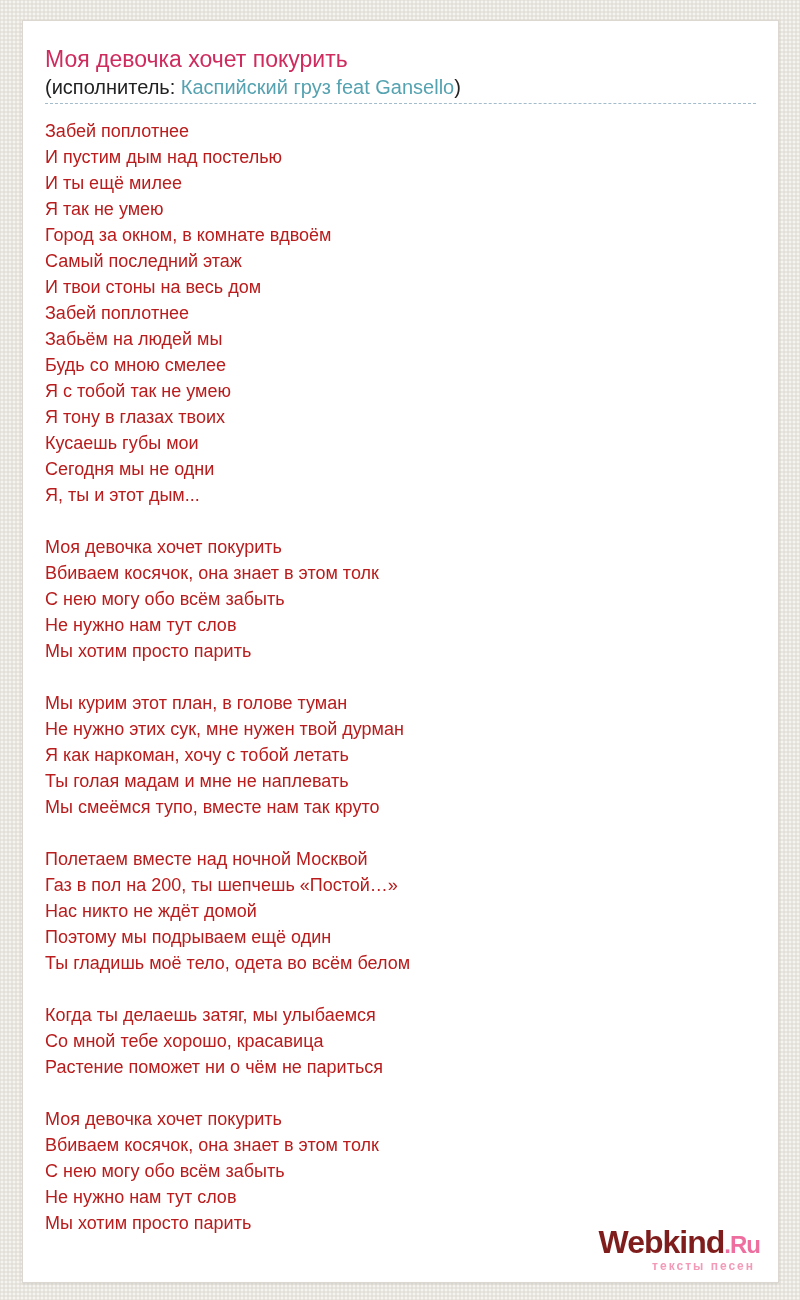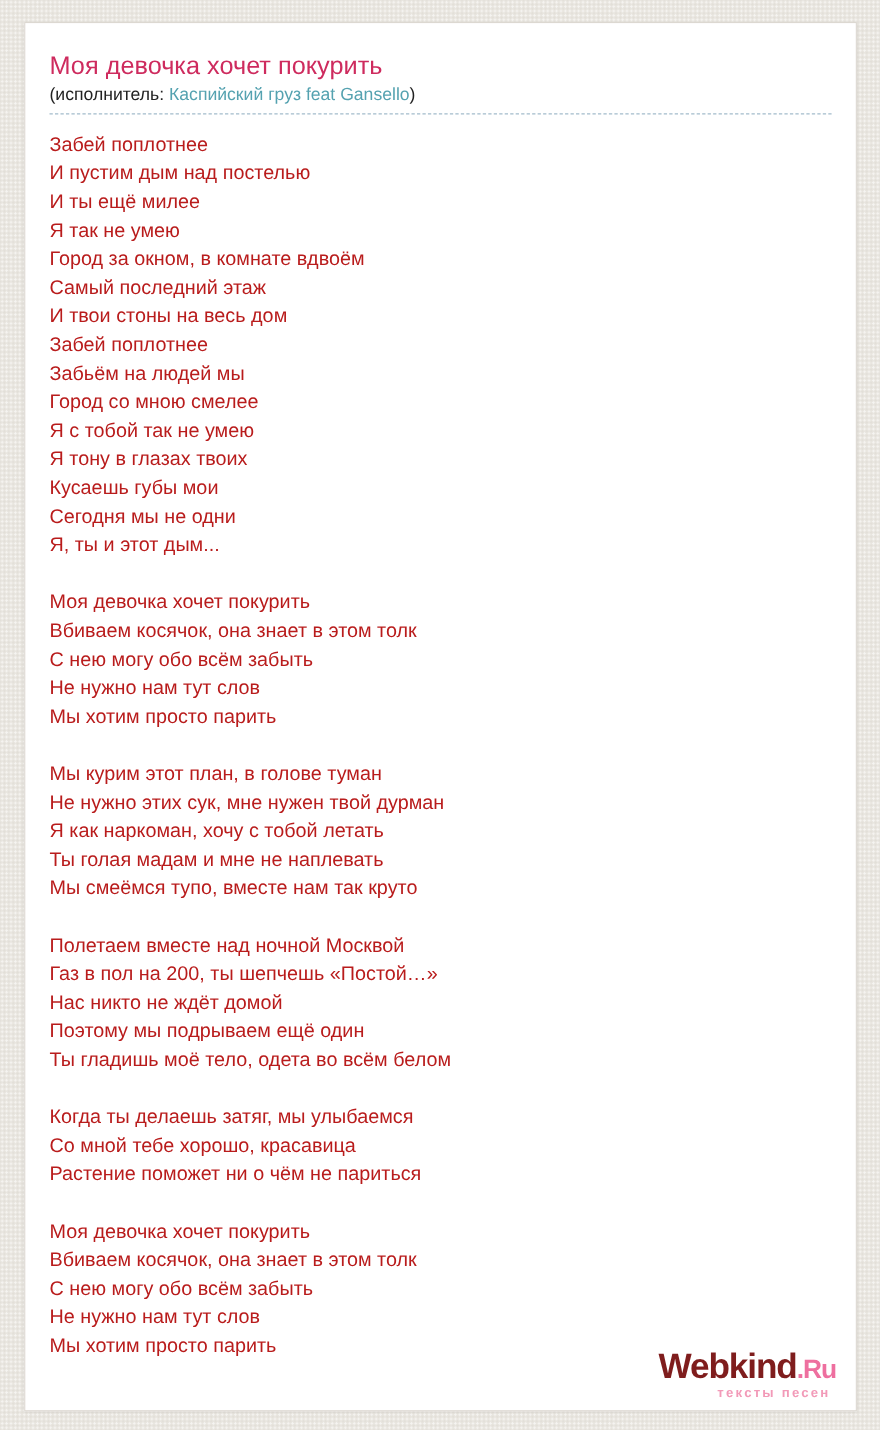--- a/index.html
+++ b/index.html
@@ -36,21 +36,21 @@
     padding: 0 22px;
   }
   .song-title {
     margin: 24px 0 4px 0;
     font-size: 23px;
     font-weight: 400;
     line-height: 28px;
     color: #ce2b5e;
   }
   .artist-row {
-    font-size: 16px;
+    font-size: 20px;
     line-height: 20px;
     color: #222222;
     padding-bottom: 6px;
     border-bottom: 1px dashed #a3bccb;
   }
   .artist-link {
     color: #55a2b0;
     text-decoration: none;
     cursor: pointer;
   }
@@ -113,21 +113,21 @@
         <div class="stanza">
           <div class="lyric-line">Забей поплотнее</div>
           <div class="lyric-line">И пустим дым над постелью</div>
           <div class="lyric-line">И ты ещё милее</div>
           <div class="lyric-line">Я так не умею</div>
           <div class="lyric-line">Город за окном, в комнате вдвоём</div>
           <div class="lyric-line">Самый последний этаж</div>
           <div class="lyric-line">И твои стоны на весь дом</div>
           <div class="lyric-line">Забей поплотнее</div>
           <div class="lyric-line">Забьём на людей мы</div>
-          <div class="lyric-line">Город со мною смелее</div>
+          <div class="lyric-line">Будь со мною смелее</div>
           <div class="lyric-line">Я с тобой так не умею</div>
           <div class="lyric-line">Я тону в глазах твоих</div>
           <div class="lyric-line">Кусаешь губы мои</div>
           <div class="lyric-line">Сегодня мы не одни</div>
           <div class="lyric-line">Я, ты и этот дым...</div>
         </div>
         <div class="stanza">
           <div class="lyric-line">Моя девочка хочет покурить</div>
           <div class="lyric-line">Вбиваем косячок, она знает в этом толк</div>
           <div class="lyric-line">С нею могу обо всём забыть</div>

